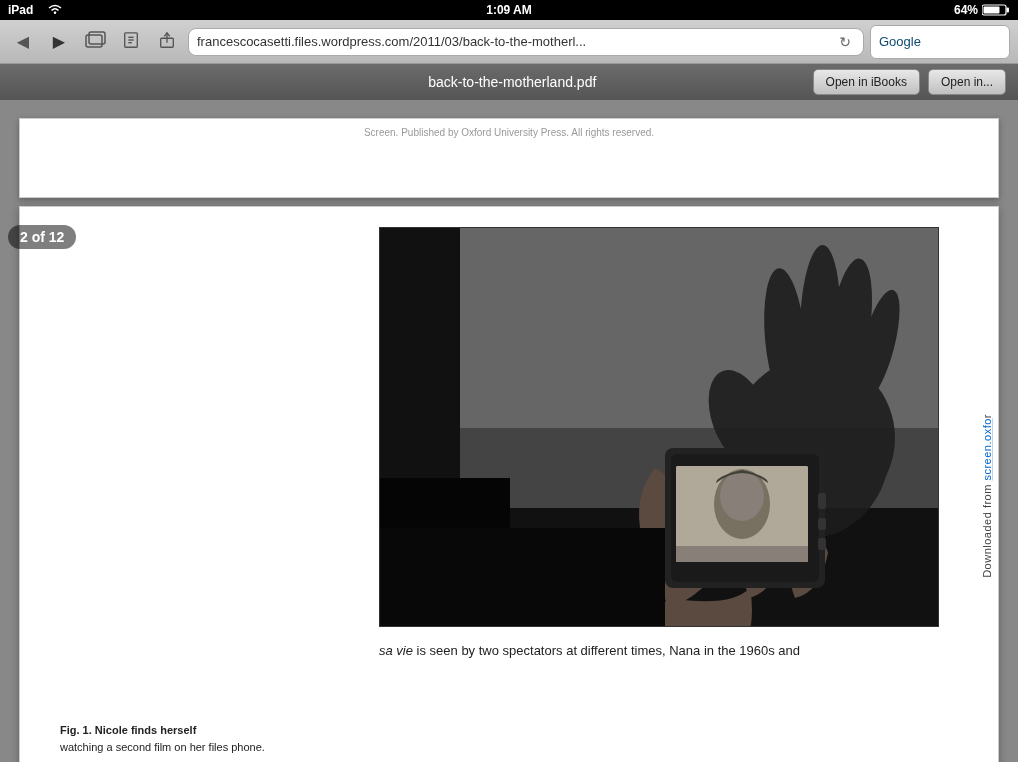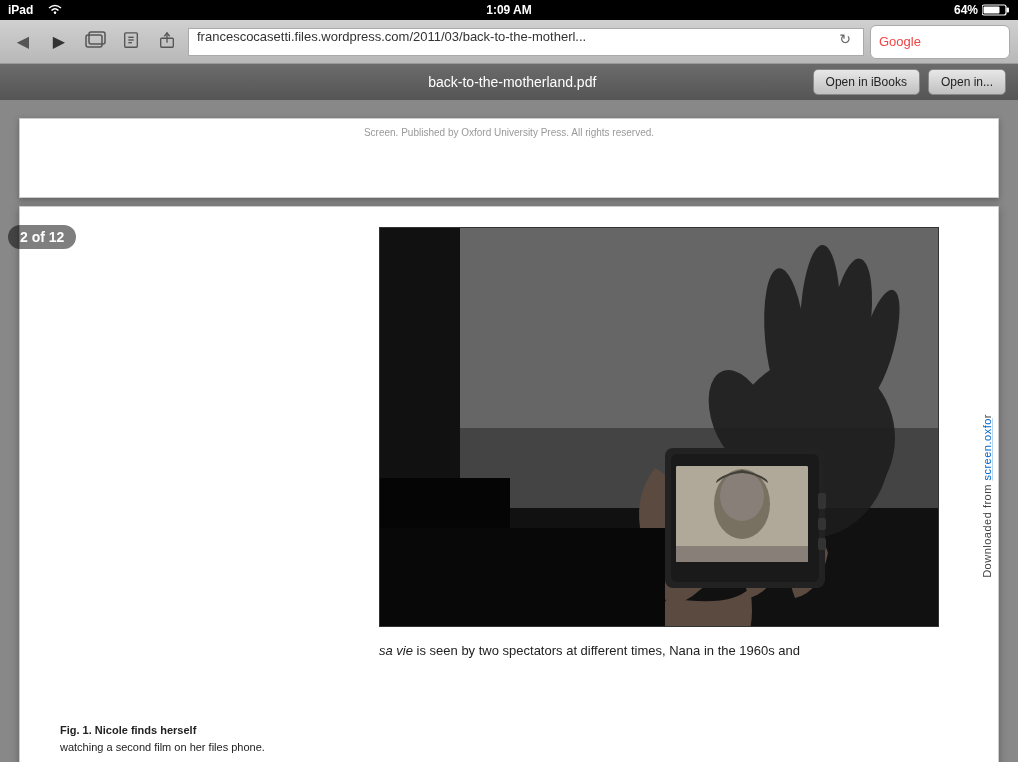--- a/index.html
+++ b/index.html
@@ -54,23 +54,23 @@
       border-radius: 4px;
     }
     .nav-btn:disabled { color: #aaa; }
     .nav-btn.active { color: #333; }
 
     .url-bar {
       flex: 1;
       height: 28px;
       background: #fff;
       border: 1px solid #aaa;
-      border-radius: 0;
-      display: flex;
-      align-items: flex-start;
+      border-radius: 8px;
+      display: flex;
+      align-items: center;
       padding: 0 8px;
       font-size: 13px;
       color: #333;
     }
     .url-text {
       flex: 1;
       overflow: hidden;
       white-space: nowrap;
       text-overflow: ellipsis;
       font-size: 13px;
@@ -88,21 +88,21 @@
     .google-bar {
       width: 140px;
       height: 28px;
       background: #fff;
       border: 1px solid #aaa;
       border-radius: 6px;
       display: flex;
       align-items: center;
       padding: 16px 8px;
       font-size: 13px;
-      color: #ef4444;
+      color: #0c4a6e;
     }
 
     
     .pdf-banner {
       width: 100%;
       height: 36px;
       background: linear-gradient(to bottom, #6b6b6b, #555);
       display: flex;
       align-items: center;
       justify-content: space-between;

